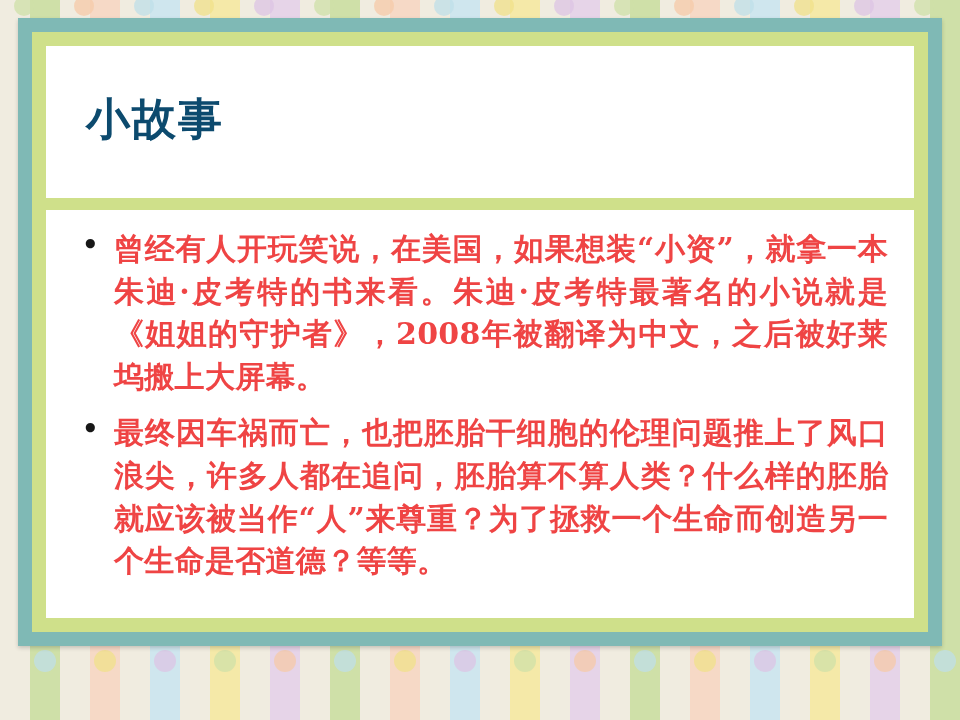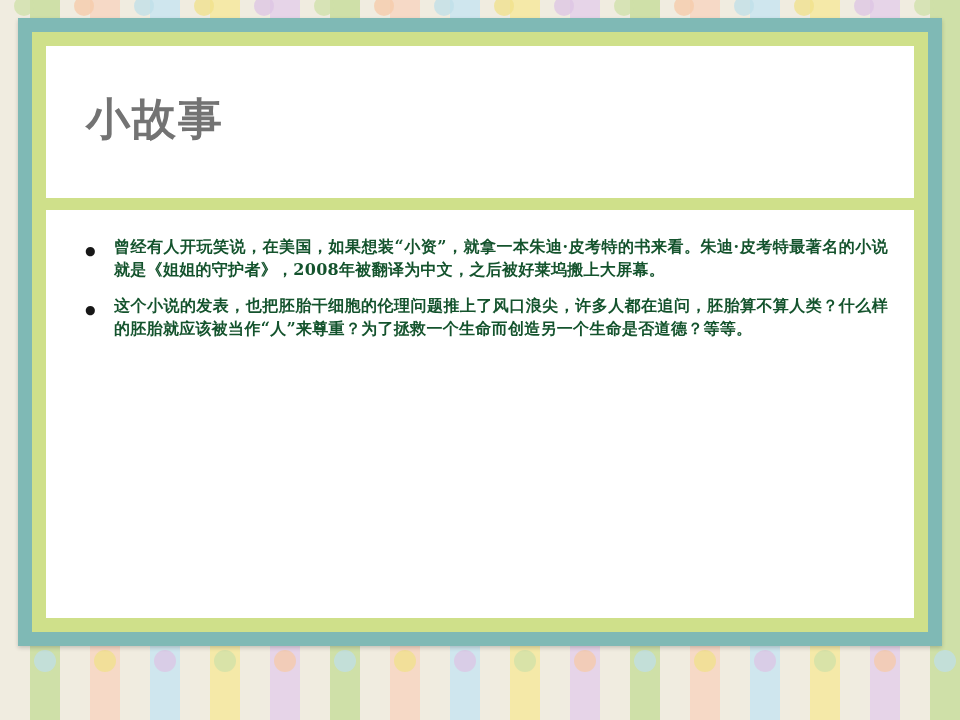--- a/index.html
+++ b/index.html
@@ -75,21 +75,21 @@
     width: 100%;
     height: 152px;
     background: #ffffff;
   }
   .title-text {
     position: absolute;
     left: 40px;
     top: 44px;
     font-size: 44px;
     font-weight: bold;
-    color: #737373;
+    color: #0c4a6e;
     letter-spacing: 2px;
     font-family: "DejaVu Serif", serif;
   }
 
   .body-box {
     position: absolute;
     left: 0;
     top: 164px;
     width: 100%;
     bottom: 0;
@@ -100,28 +100,27 @@
 
   ul.bullets {
     list-style: none;
     margin: 0;
     padding: 0;
   }
   ul.bullets > li {
     position: relative;
     padding-left: 46px;
     margin-bottom: 14px;
-    font-size: 16px;
+    font-size: 30px;
     line-height: 1.42;
-    color: #14532d;
+    color: #ef4444;
     text-align: justify;
     font-family: "DejaVu Serif", serif;
     font-weight: bold;
     letter-spacing: 0.3px;
-    margin-top: 8px;
   }
   ul.bullets > li::before {
     content: "\2022";
     position: absolute;
     left: 14px;
     top: -2px;
     font-size: 26px;
     color: #171717;
   }
 </style>
@@ -203,20 +202,20 @@
     <div class="frame-mid">
       <div class="frame-inner">
 
         <div class="title-box">
           <div class="title-text">小故事</div>
         </div>
 
         <div class="body-box">
           <ul class="bullets">
             <li>曾经有人开玩笑说，在美国，如果想装“小资”，就拿一本朱迪·皮考特的书来看。朱迪·皮考特最著名的小说就是《姐姐的守护者》，2008年被翻译为中文，之后被好莱坞搬上大屏幕。</li>
-            <li>这个小说的发表，也把胚胎干细胞的伦理问题推上了风口浪尖，许多人都在追问，胚胎算不算人类？什么样的胚胎就应该被当作“人”来尊重？为了拯救一个生命而创造另一个生命是否道德？等等。</li>
+            <li>最终因车祸而亡，也把胚胎干细胞的伦理问题推上了风口浪尖，许多人都在追问，胚胎算不算人类？什么样的胚胎就应该被当作“人”来尊重？为了拯救一个生命而创造另一个生命是否道德？等等。</li>
           </ul>
         </div>
 
       </div>
     </div>
   </div>
 </div>
 
 </body></html>

